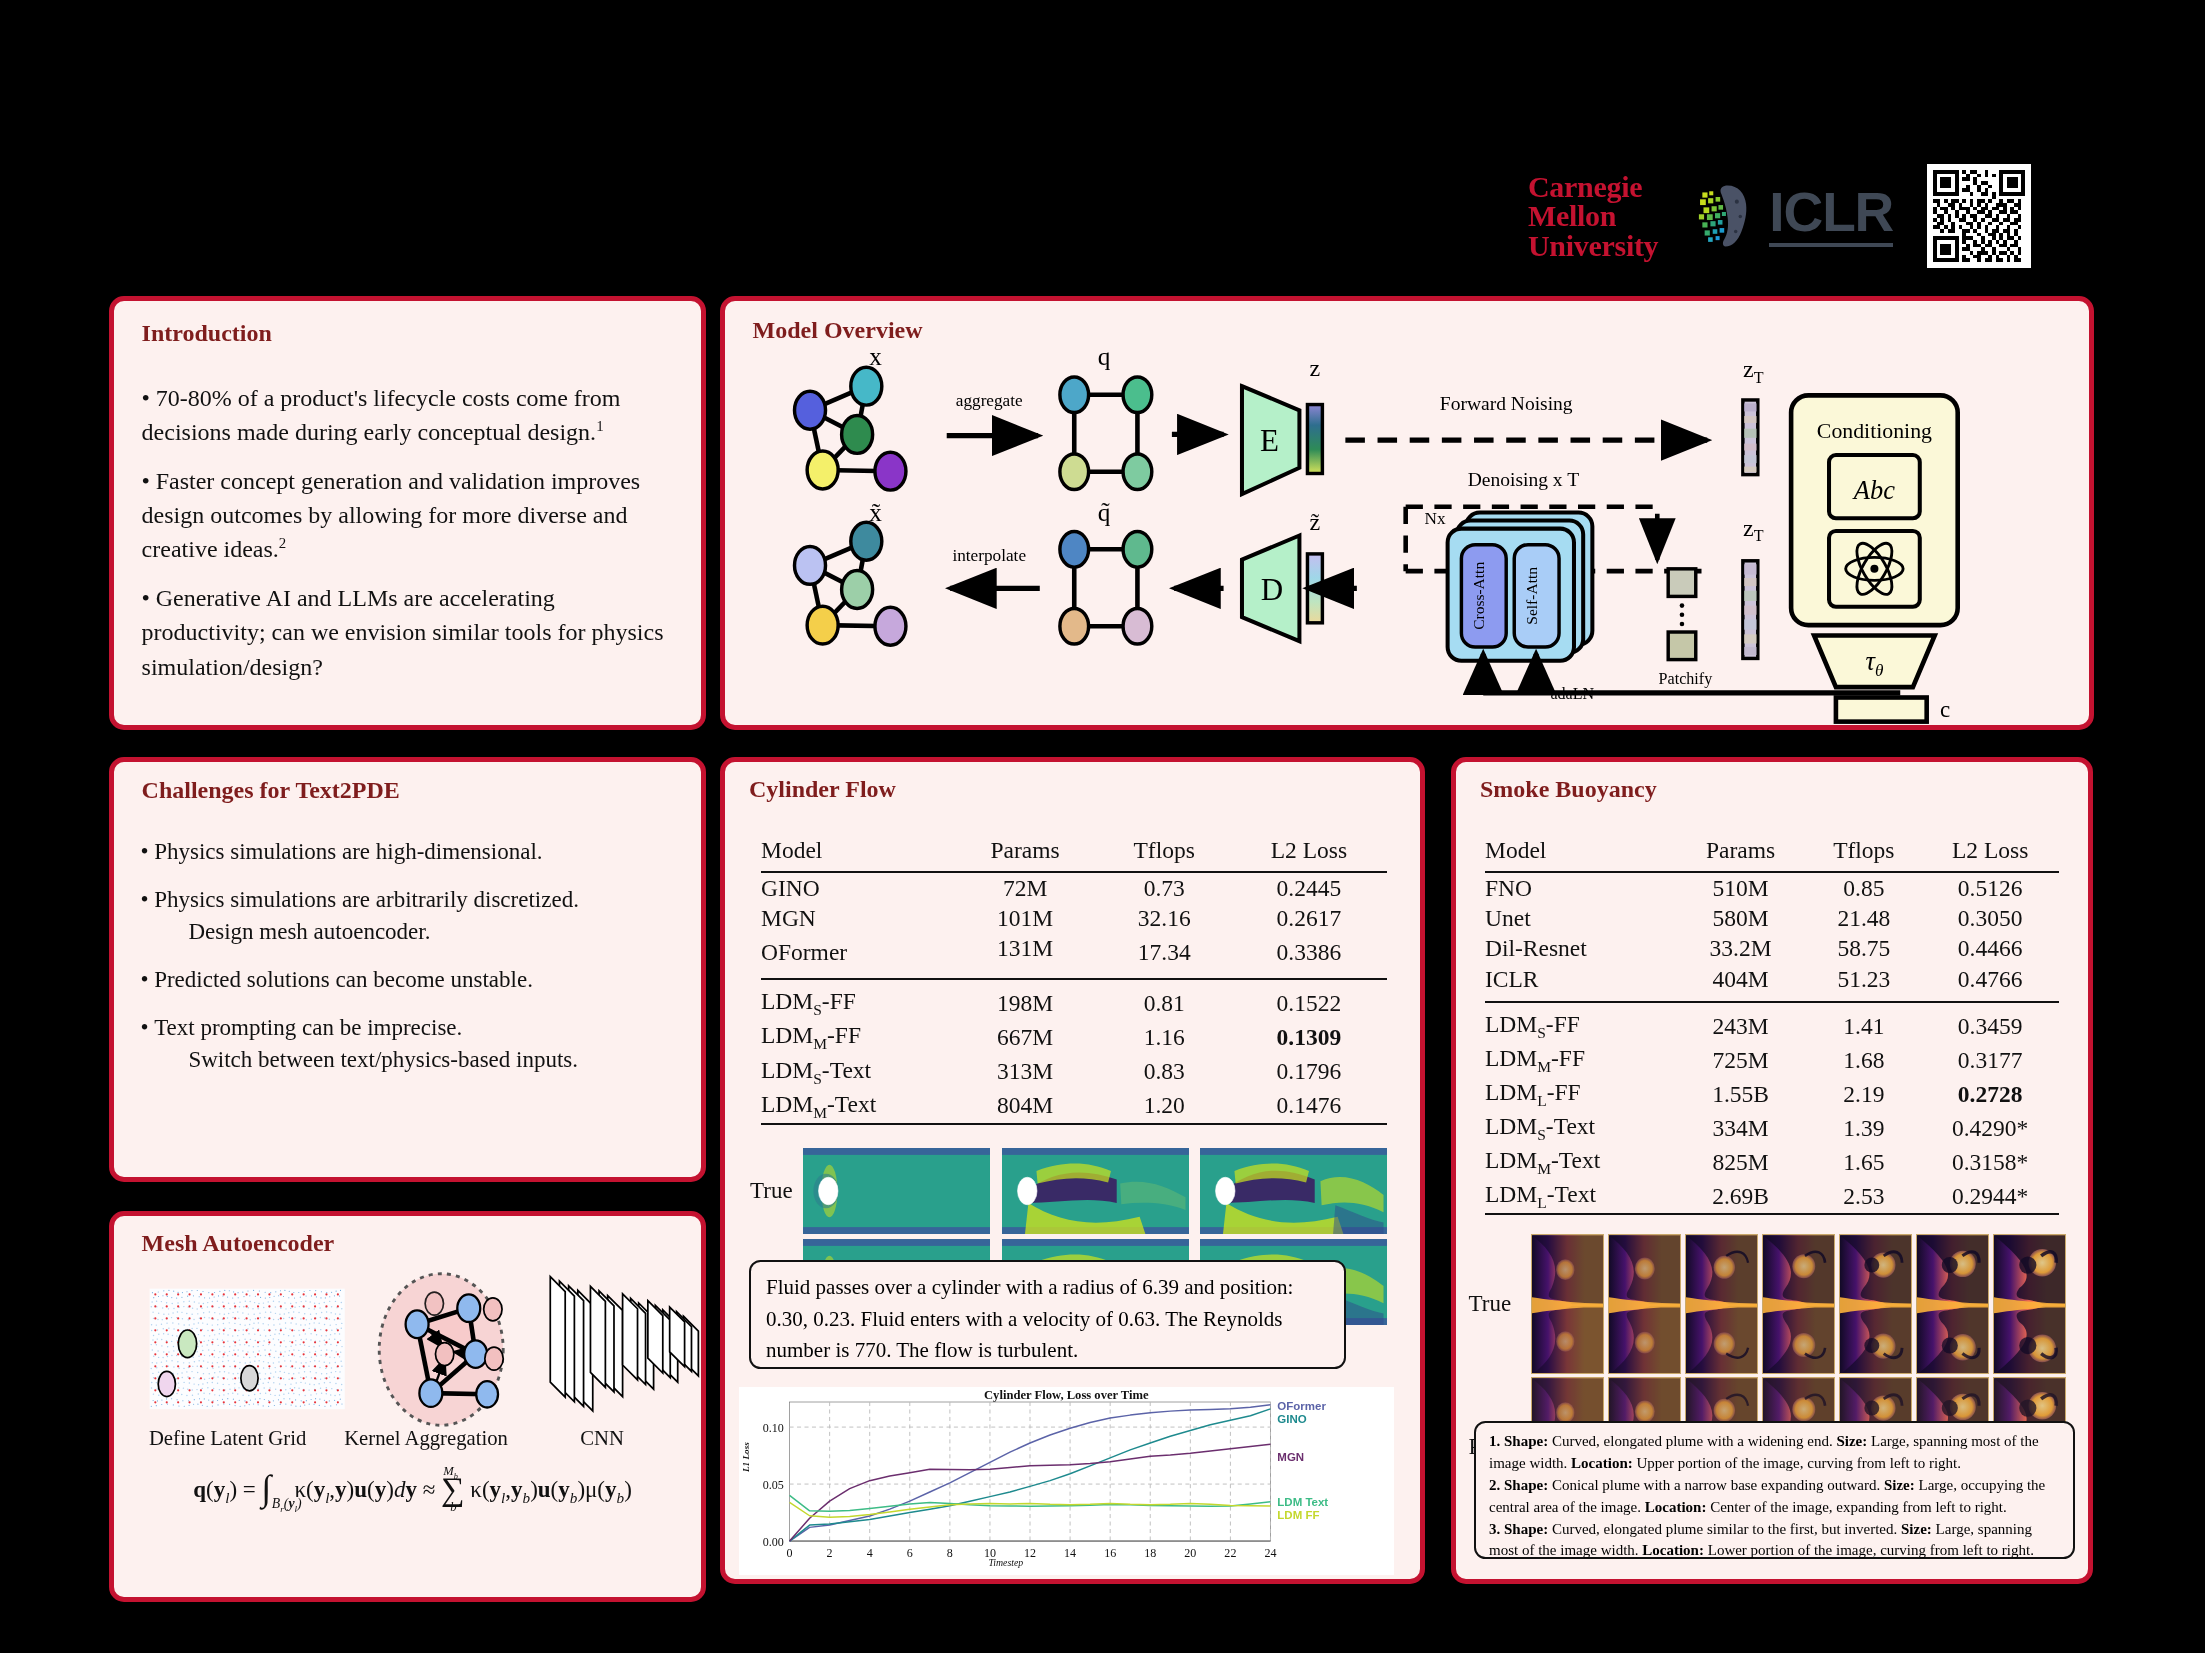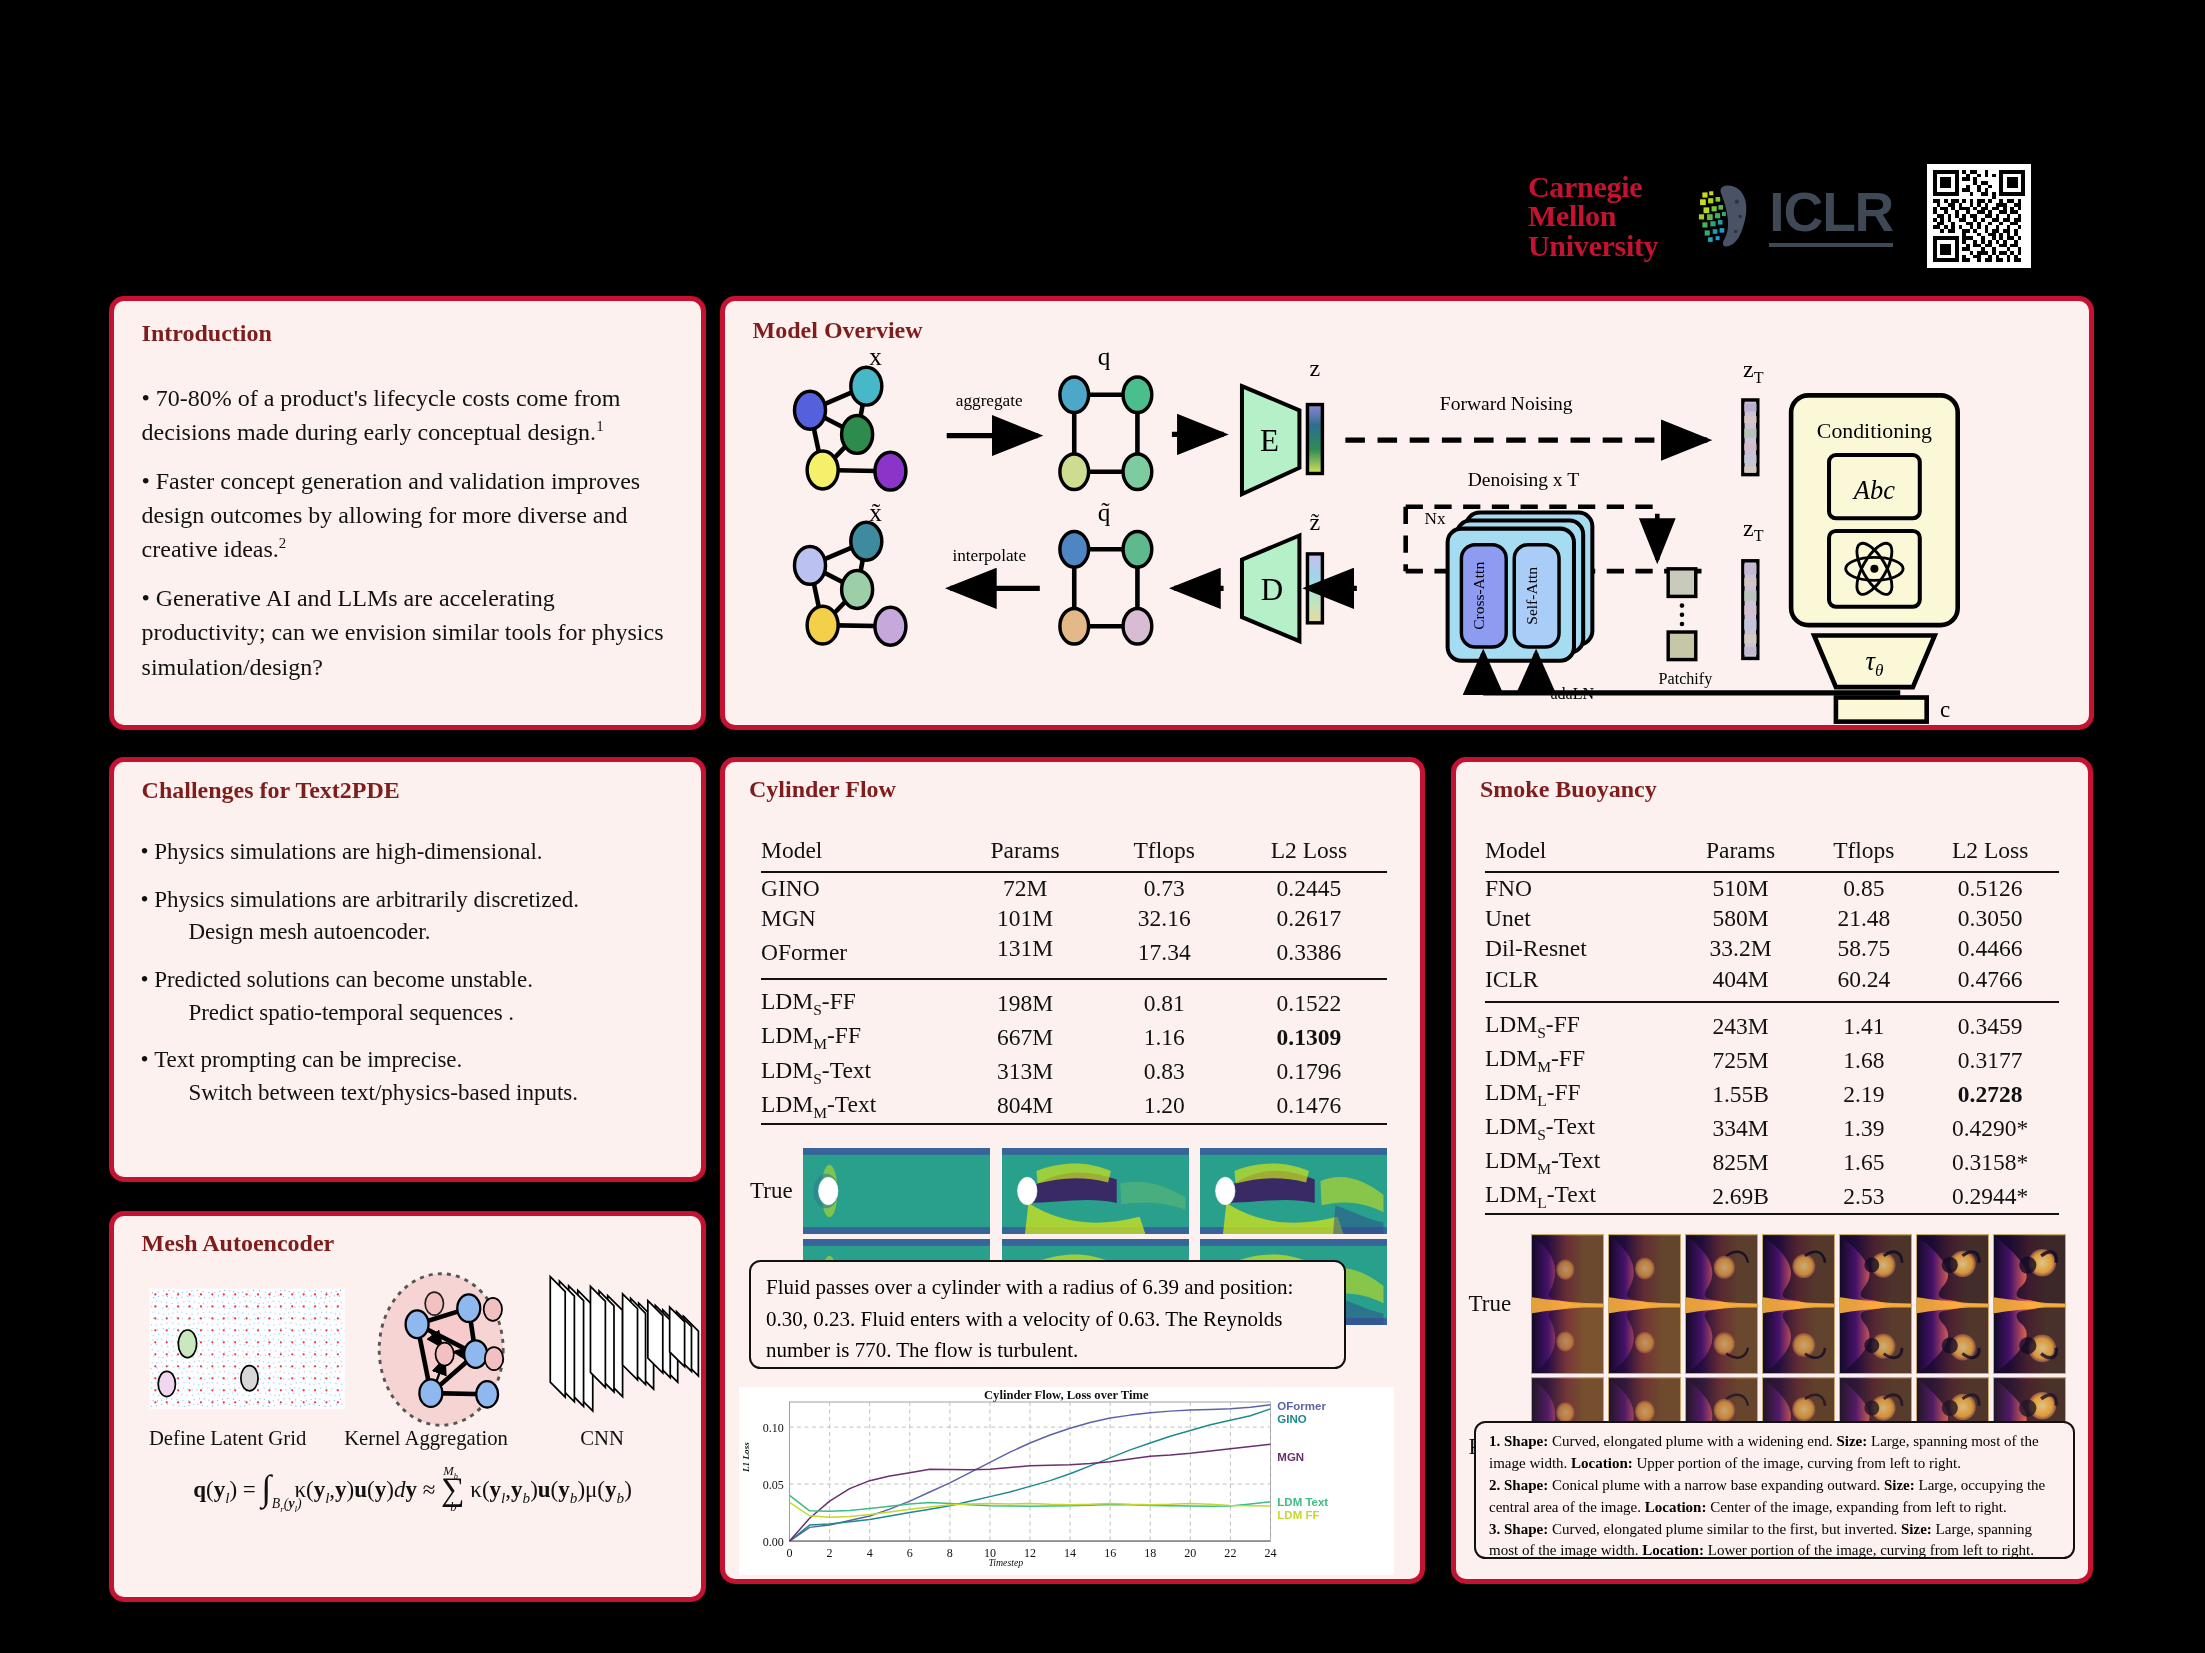--- a/index.html
+++ b/index.html
@@ -447,21 +447,21 @@
         <ellipse class="node" cx="288" cy="566" rx="27" ry="33" fill="#C6A8DC"></ellipse>
       </g>
     </svg>
   </div>
 
   <div class="panel" id="panel-challenges">
     <div class="panel-title" style="position:absolute;left:27.6px;top:16px;">Challenges for Text2PDE</div>
     <ul class="bullets" style="position:absolute;left:26.4px;top:74px;width:551px;font-size:23px;">
       <li><span class="b">•</span><span>Physics simulations are high-dimensional.</span></li>
       <li><span class="b">•</span><span>Physics simulations are arbitrarily discretized.</span><span class="sub-line">Design mesh autoencoder.</span></li>
-      <li><span class="b">•</span><span>Predicted solutions can become unstable.</span><span class="sub-line">Predict spatio-temporal sequences .</span></li>
+      <li><span class="b">•</span><span>Predicted solutions can become unstable.</span></li>
       <li><span class="b">•</span><span>Text prompting can be imprecise.</span><span class="sub-line">Switch between text/physics-based inputs.</span></li>
     </ul>
   </div>
 
   <div class="panel" id="panel-cylinder-flow">
     <div class="panel-title" style="position:absolute;left:24px;top:15px;">Cylinder Flow</div>
 
     <table class="res" id="cyl-table" style="position:absolute;left:36px;top:74px;width:626px;">
       <thead>
         <tr class="rule-top">
@@ -722,21 +722,21 @@
           </tr>
           <tr>
             <td class="model">Dil-Resnet</td>
             <td>33.2M</td>
             <td>58.75</td>
             <td>0.4466</td>
           </tr>
           <tr class="rule-mid">
             <td class="model" style="padding-bottom: 8px;">ICLR</td>
             <td style="padding-bottom: 8px;">404M</td>
-            <td style="padding-bottom: 8px;">60.24</td>
+            <td style="padding-bottom: 8px;">51.23</td>
             <td style="padding-bottom: 8px;">0.4766</td>
           </tr>
           <tr>
             <td class="model" style="padding-top: 8px;">LDM<sub>S</sub>-FF</td>
             <td style="padding-top: 8px;">243M</td>
             <td style="padding-top: 8px;">1.41</td>
             <td style="padding-top: 8px;">0.3459</td>
           </tr>
           <tr>
             <td class="model">LDM<sub>M</sub>-FF</td>

